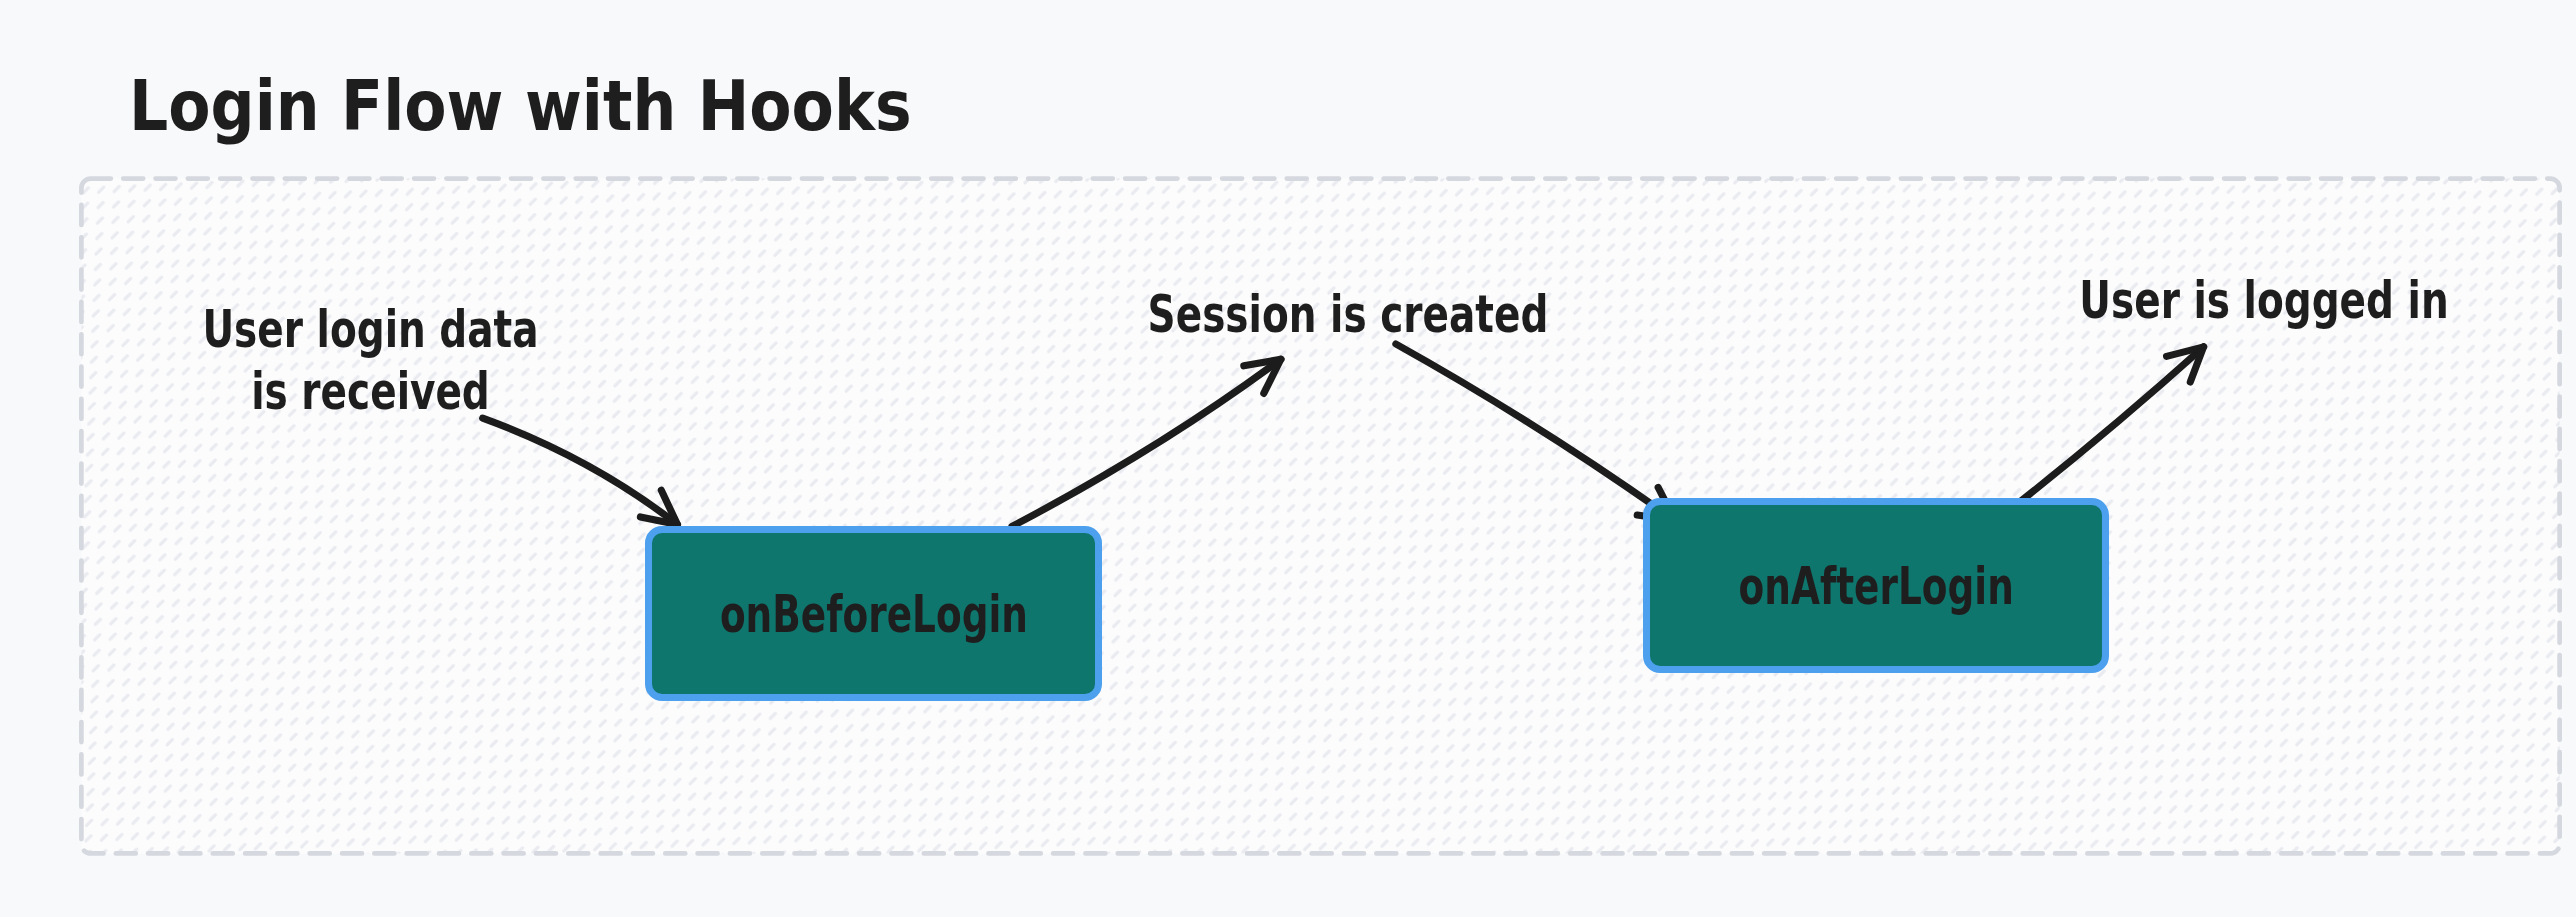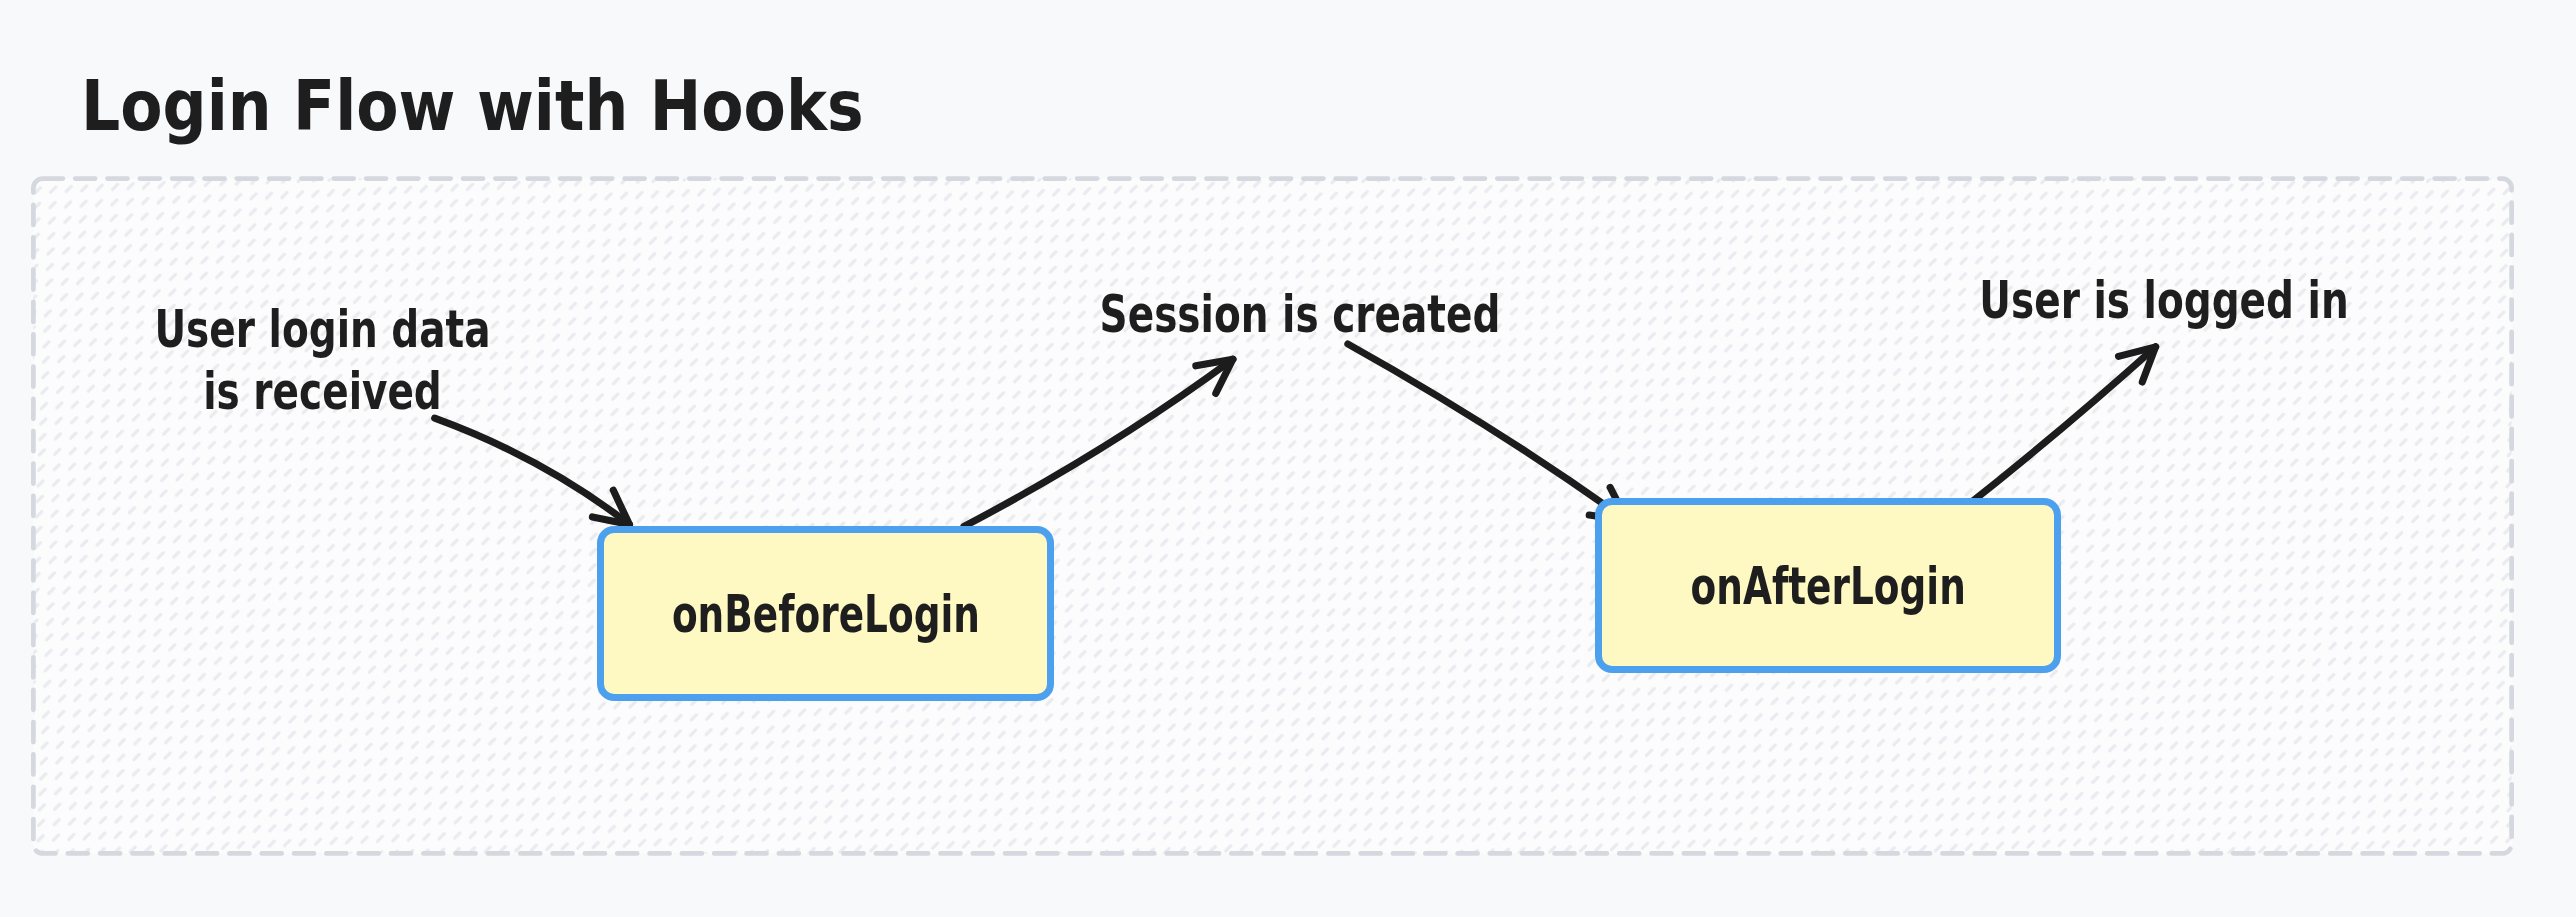--- a/index.html
+++ b/index.html
@@ -1,21 +1,21 @@
 <!DOCTYPE html>
 <html style="font-size:15px"><head>
 <meta charset="utf-8">
 <style>
   html,body{margin:0;padding:0;}
   body{
     width:2576px;height:917px;overflow:hidden;
     background:#f8f9fb;
     font-family:"DejaVu Sans", "Liberation Sans", sans-serif;
   }
-  .stage{position:relative;width:2200px;height:917px;background:#f8f9fb;}
+  .stage{position:relative;width:2200px;height:917px;background:#f8f9fb;margin-left:48px;}
 
   
   .title{
     position:absolute;left:81px;top:71px;
     font-size:70px;font-weight:700;color:#1e1e1e;
     line-height:1;white-space:nowrap;
   }
   .title .hand{display:inline-block;transform:scaleX(0.88);transform-origin:left center;}
 
   
@@ -28,33 +28,33 @@
   .label{
     position:absolute;text-align:center;
     font-size:52px;font-weight:700;color:#1e1e1e;
     line-height:62px;white-space:nowrap;
   }
   .label .hand{display:block;transform:scaleX(0.75);transform-origin:center center;}
 
   
   .node{
     position:absolute;box-sizing:border-box;
-    background:#fef9c3;
+    background:#0f766e;
     border:7.6px solid #4da0ee;border-radius:17px;
     display:flex;align-items:center;justify-content:center;
     font-size:52px;font-weight:700;color:#1e1e1e;white-space:nowrap;
   }
   .node .hand{display:inline-block;transform:scaleX(0.72);transform-origin:center center;}
 
   .node-before{left:597px;top:526px;width:457px;height:175px;}
   .node-after{left:1595px;top:498px;width:466px;height:175px;}
 
   .label-input{left:85px;top:298px;width:475px;}
   .label-session{left:1015px;top:283px;width:570px;}
-  .label-logged{left:1879px;top:269px;width:570px;text-align:center;}
+  .label-logged{left:1931px;top:269px;width:570px;text-align:center;}
 </style>
 </head>
 <body>
 
 <div class="stage">
 
   <div class="title">
     <span class="hand">Login Flow with Hooks</span>
   </div>
 

